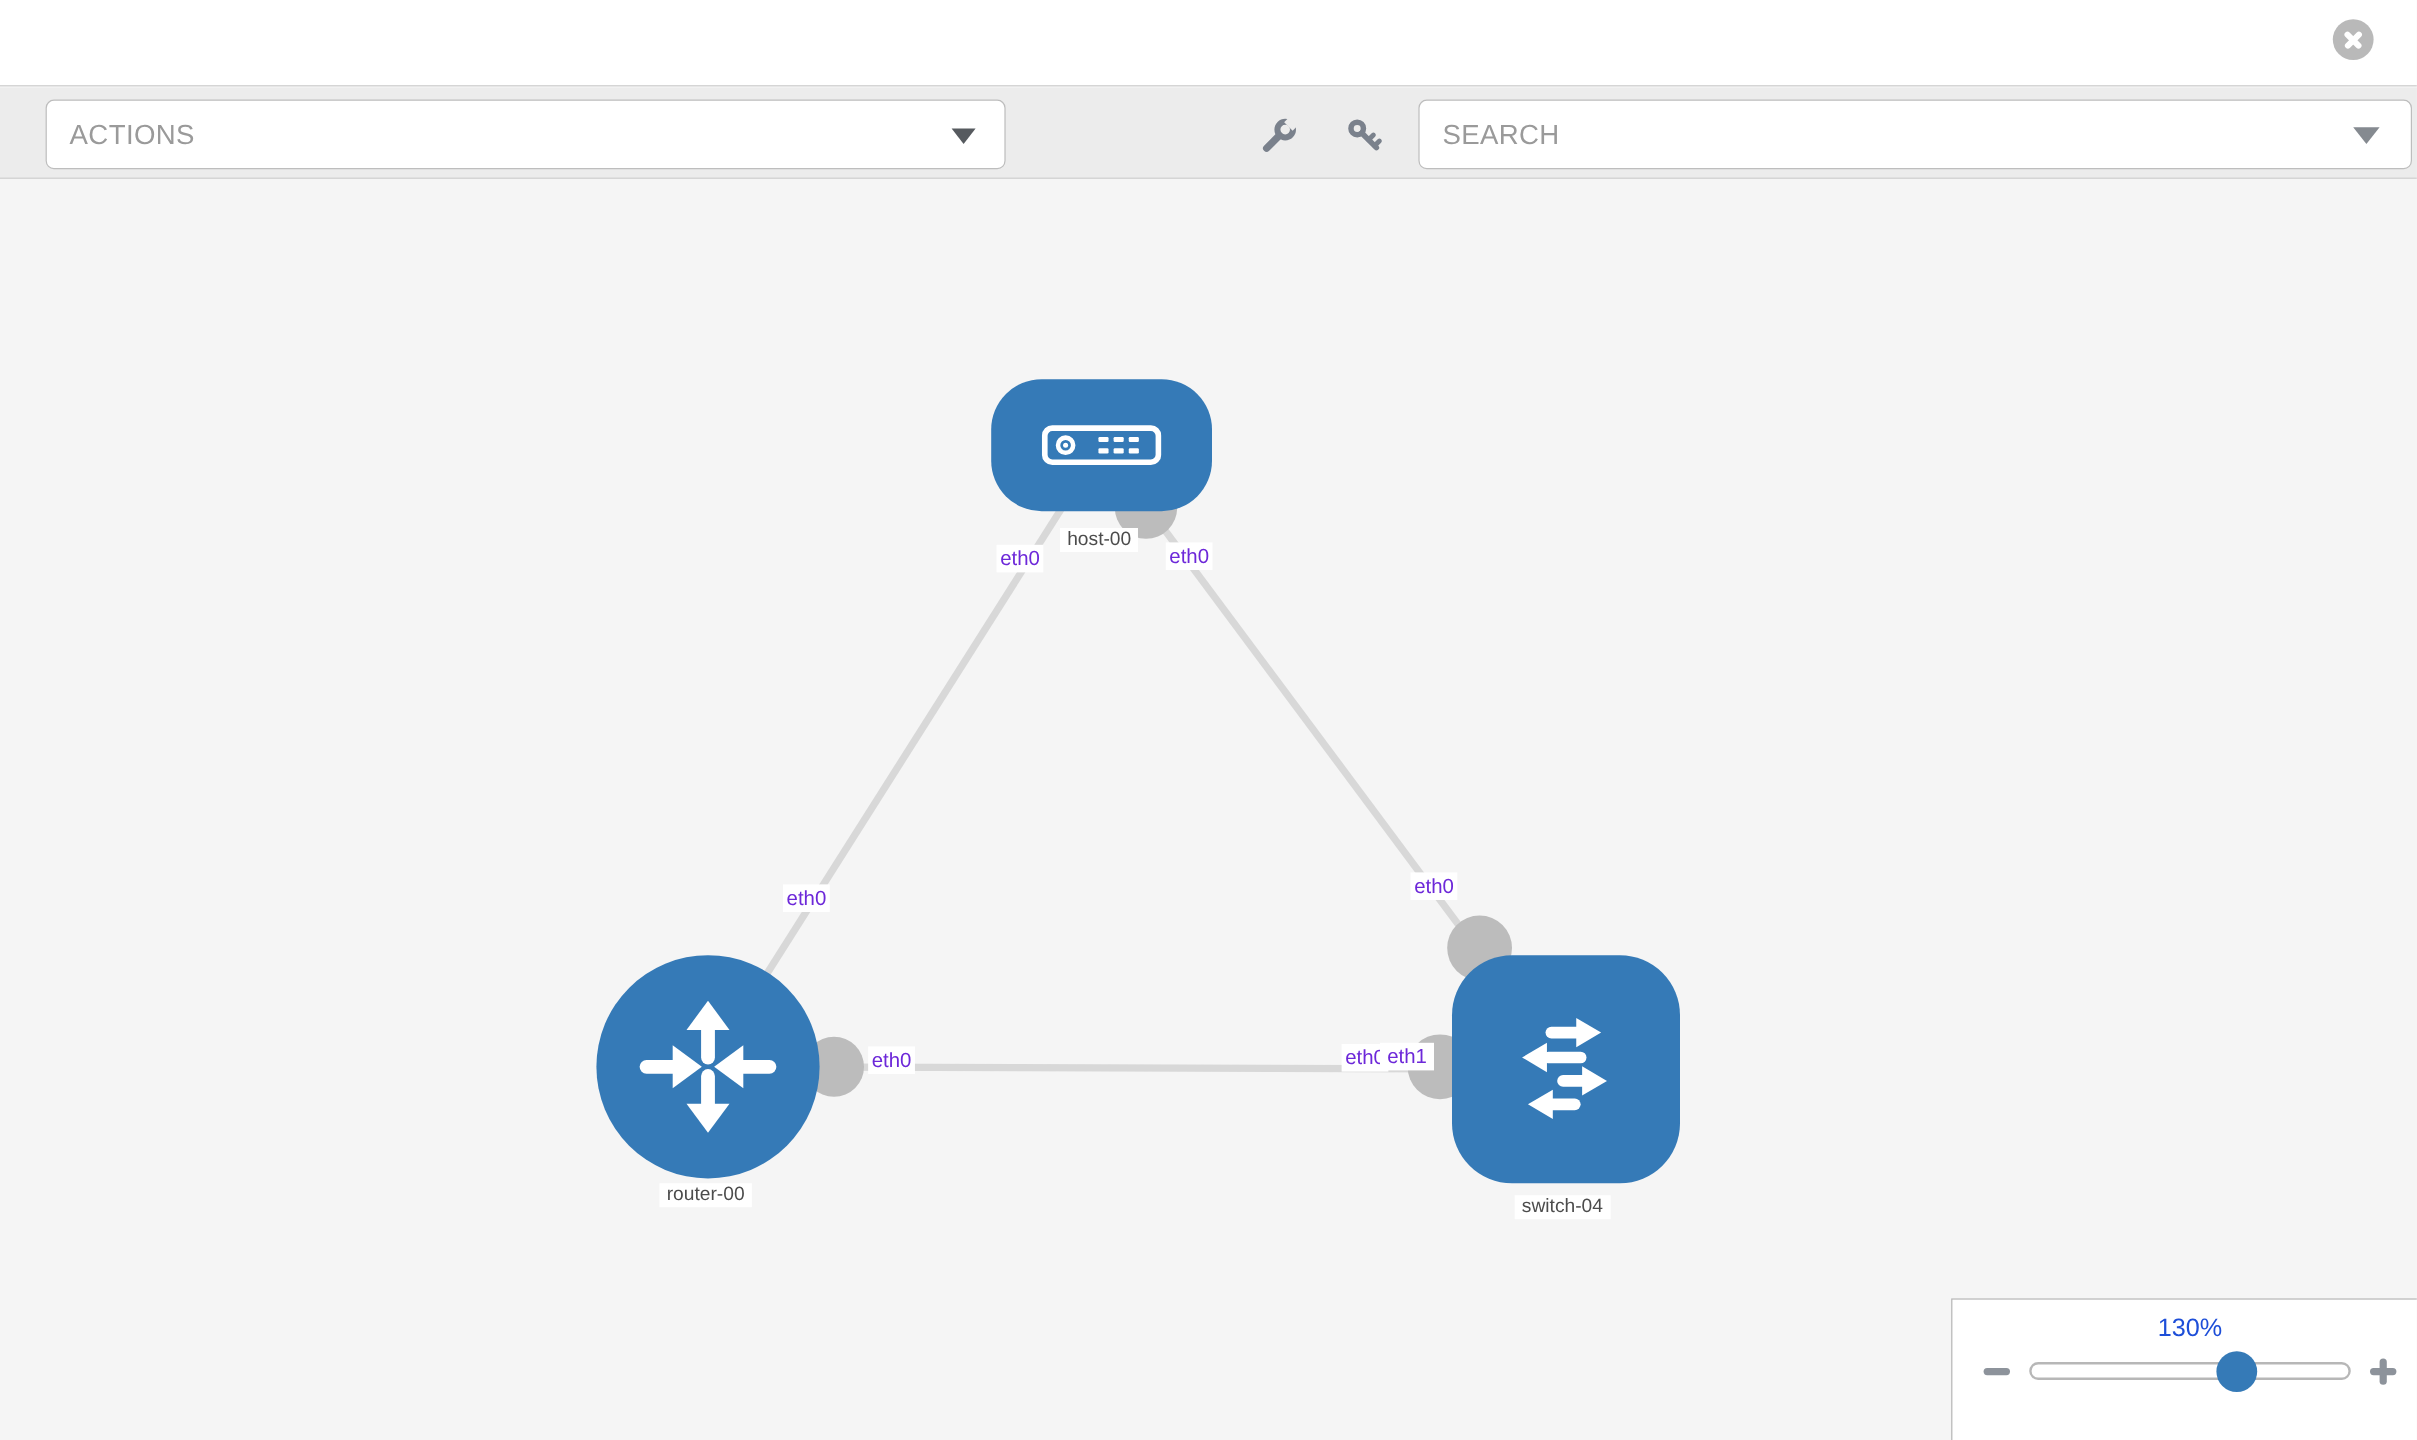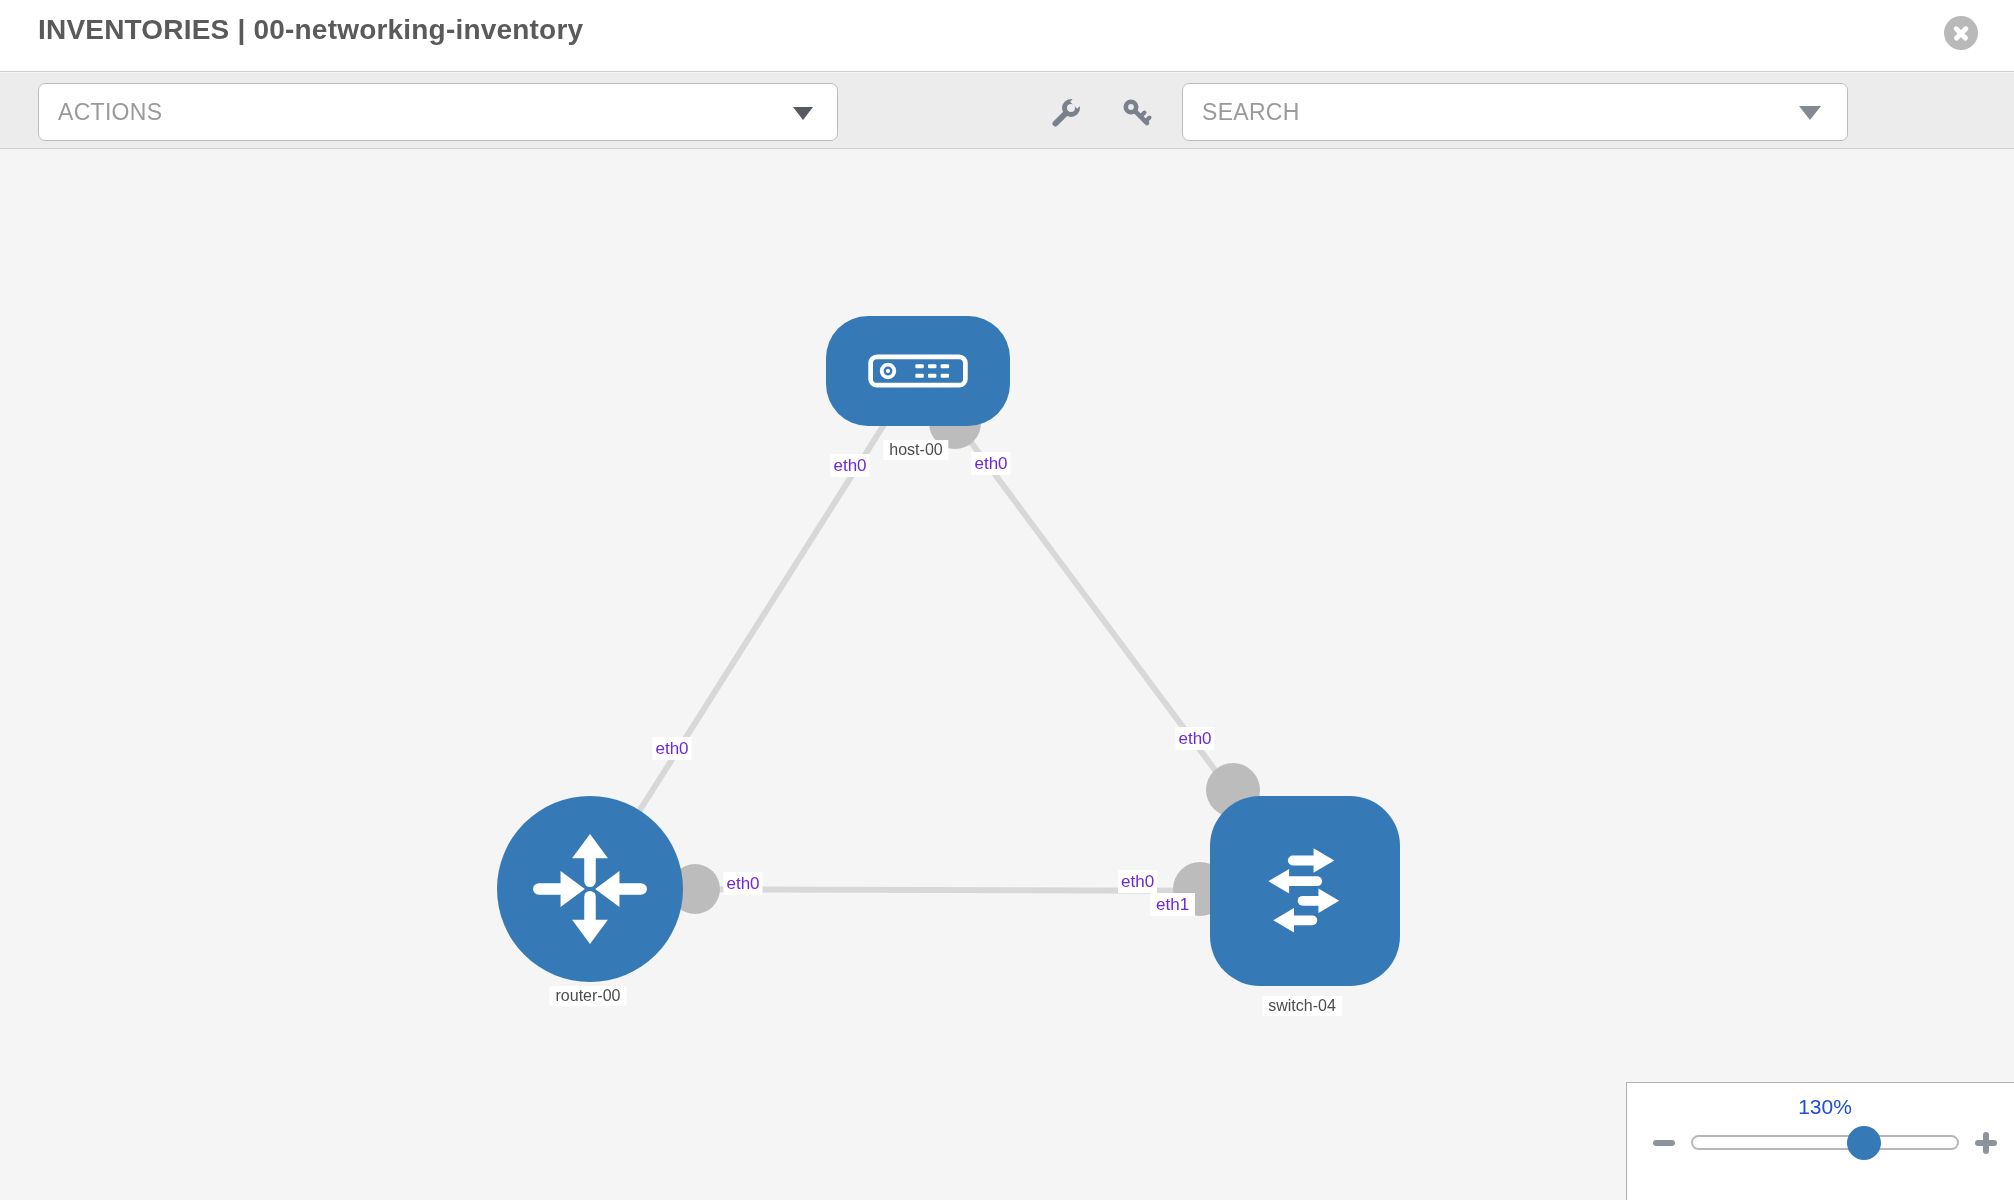--- a/index.html
+++ b/index.html
@@ -89,21 +89,20 @@
   }
   .zoom-thumb{
     position:absolute;left:220px;top:43px;width:34px;height:34px;
     background:#357ab7;border-radius:50%;cursor:grab;
   }
 </style>
 </head>
 <body>
 
 <div class="titlebar">
-  <div class="page-title">INVENTORIES | 00-networking-inventory</div>
   <div class="close-btn">
     <div class="bar b1"></div>
     <div class="bar b2"></div>
   </div>
 </div>
 
 <div class="toolbar">
   <div class="dropdown" style="left:38px;width:800px;">
     <span class="ph">ACTIONS</span>
     <span class="caret dark"></span>
@@ -119,21 +118,21 @@
 
   <button class="tool-icon" style="left:1121px;">
     <svg width="32" height="32" viewBox="0 0 32 32">
       <circle cx="10" cy="10" r="5.2" fill="none" stroke="#7a818c" stroke-width="4.6"></circle>
       <line x1="13.8" y1="13.8" x2="26" y2="26" stroke="#7a818c" stroke-width="4.6" stroke-linecap="round"></line>
       <line x1="19.5" y1="19.5" x2="23.5" y2="15.5" stroke="#7a818c" stroke-width="4" stroke-linecap="round"></line>
       <line x1="24.5" y1="24.5" x2="28.5" y2="20.5" stroke="#7a818c" stroke-width="4" stroke-linecap="round"></line>
     </svg>
   </button>
 
-  <div class="dropdown" style="left:1182px;width:666px;">
+  <div class="dropdown" style="left:1182px;width:828px;">
     <span class="ph">SEARCH</span>
     <span class="caret gray"></span>
   </div>
 </div>
 
 <div class="canvas">
 
   <svg class="links-svg" width="2014" height="1050" viewBox="0 0 2014 1050">
     <line x1="590" y1="739" x2="918" y2="221" stroke="#d8d8d8" stroke-width="6"></line>
     <line x1="918" y1="221" x2="1305" y2="741" stroke="#d8d8d8" stroke-width="6"></line>
@@ -187,21 +186,21 @@
   <div class="node-label" style="left:916px;top:290px;">host-00</div>
   <div class="node-label" style="left:588px;top:836px;">router-00</div>
   <div class="node-label" style="left:1302px;top:846px;">switch-04</div>
 
   <div class="if-label centered" style="left:850px;top:304px;">eth0</div>
   <div class="if-label centered" style="left:991px;top:302px;">eth0</div>
   <div class="if-label centered" style="left:672px;top:587px;">eth0</div>
   <div class="if-label centered" style="left:1195px;top:577px;">eth0</div>
   <div class="if-label centered" style="left:743px;top:722px;">eth0</div>
   <div class="if-label" style="left:1118px;top:720px;">eth0</div>
-  <div class="if-label front" style="left:1150px;top:719px;padding:1px 6px;margin-top:24px;">eth1</div>
+  <div class="if-label front" style="left:1150px;top:719px;padding:1px 6px;">eth1</div>
 
   <div class="zoom-panel">
     <div class="zoom-level">130%</div>
     <div class="zoom-minus" style="left:26px;top:50px;width:22px;height:20px;">
       <div class="zbar" style="left:0;top:7px;width:22px;height:5.5px;"></div>
     </div>
     <div class="zoom-track"></div>
     <div class="zoom-thumb"></div>
     <div class="zoom-plus" style="left:348px;top:49px;width:22px;height:22px;">
       <div class="zbar" style="left:0;top:8.3px;width:22px;height:5.5px;"></div>

